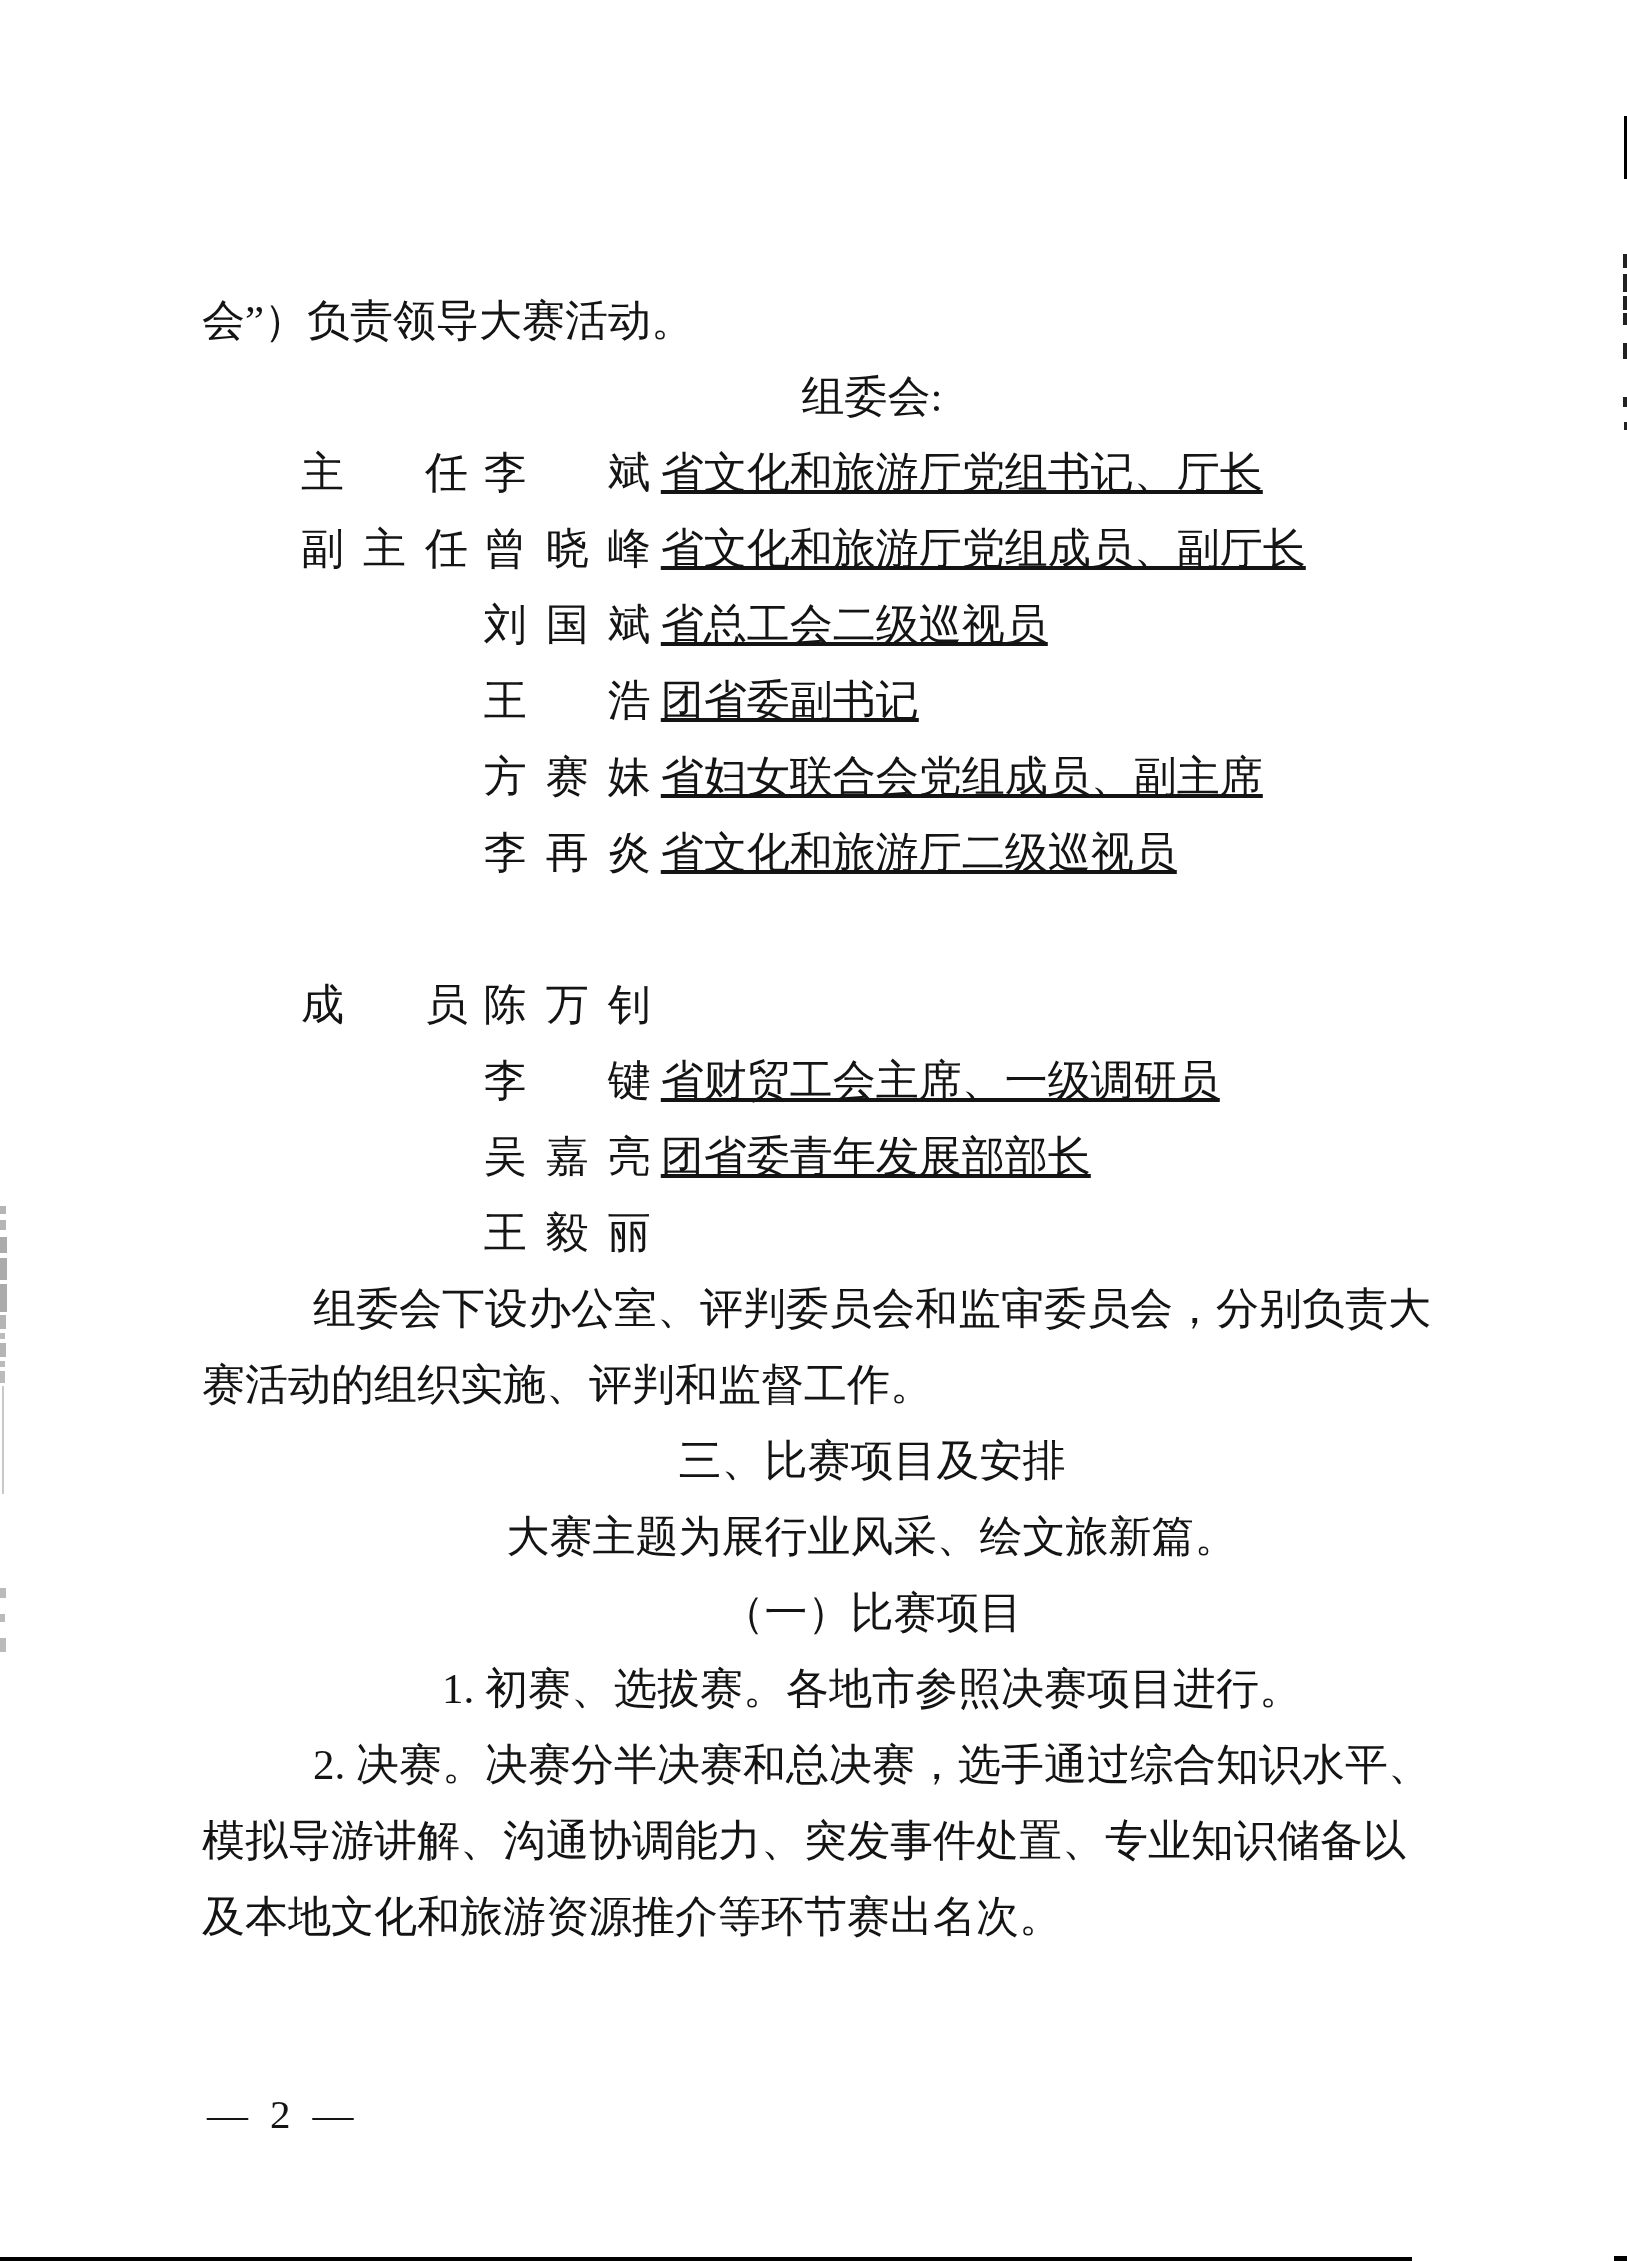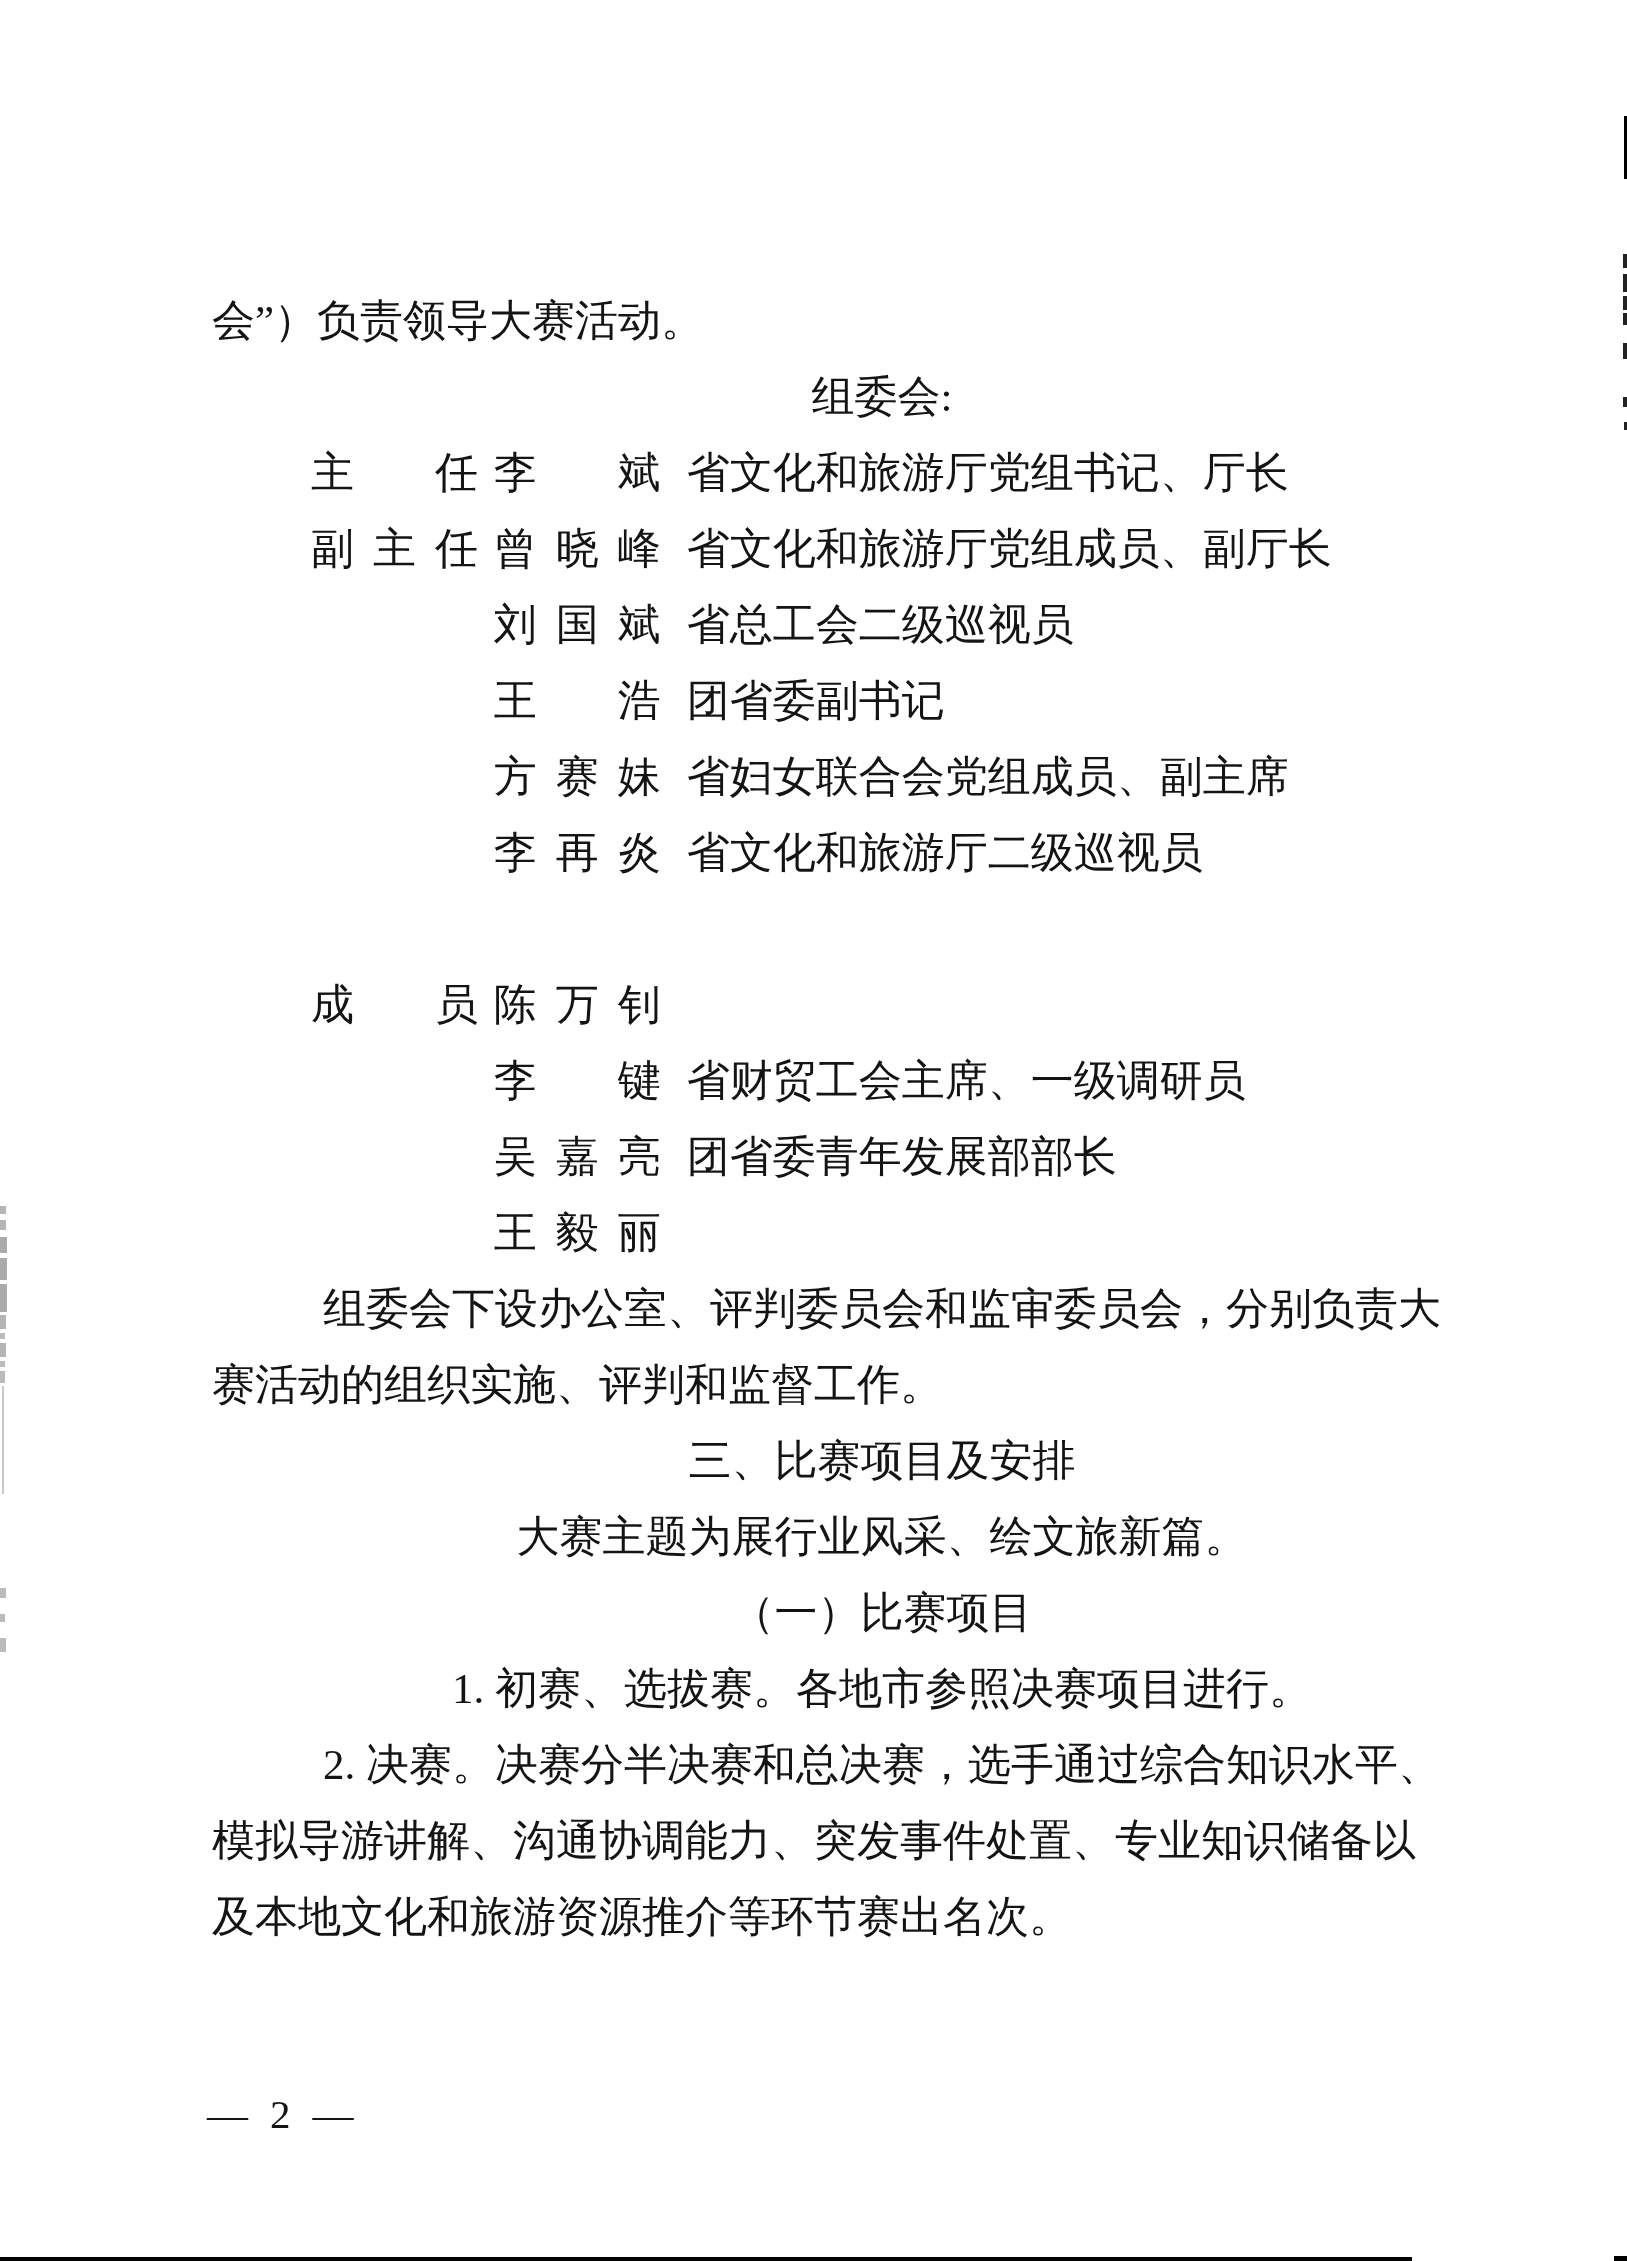--- a/index.html
+++ b/index.html
@@ -5,35 +5,35 @@
   html,body{margin:0;padding:0;background:#e8e8e8;}
   .page{
     position:relative;
     width:1627px;height:2262px;
     background:#ffffff;
     overflow:hidden;
     font-family:"Liberation Serif","DejaVu Serif",serif;
     color:#141414;
   }
   .text-col{
-    position:absolute;left:212px;top:283px;width:1241px;
+    position:absolute;left:202px;top:283px;width:1241px;
     font-size:43px;line-height:76px;
   }
   .line{height:76px;white-space:nowrap;}
   .indent{padding-left:99px;text-align:center;}
   .roster{display:flex;padding-left:99px;}
   .role{
     display:inline-block;width:167px;
     text-align:justify;text-align-last:justify;
   }
   .name{
     display:inline-block;width:167px;margin-left:15.8px;
     text-align:justify;text-align-last:justify;
   }
-  .rtitle{margin-left:26px;}
+  .rtitle{margin-left:10px;text-decoration:underline;}
   .bold{font-weight:normal;}
   .blank{height:76px;}
   .page-number{
     position:absolute;left:207px;top:2090px;
     font-size:41px;letter-spacing:5.9px;color:#141414;
   }
   .artifact{position:absolute;}
 </style>
 </head>
 <body>

